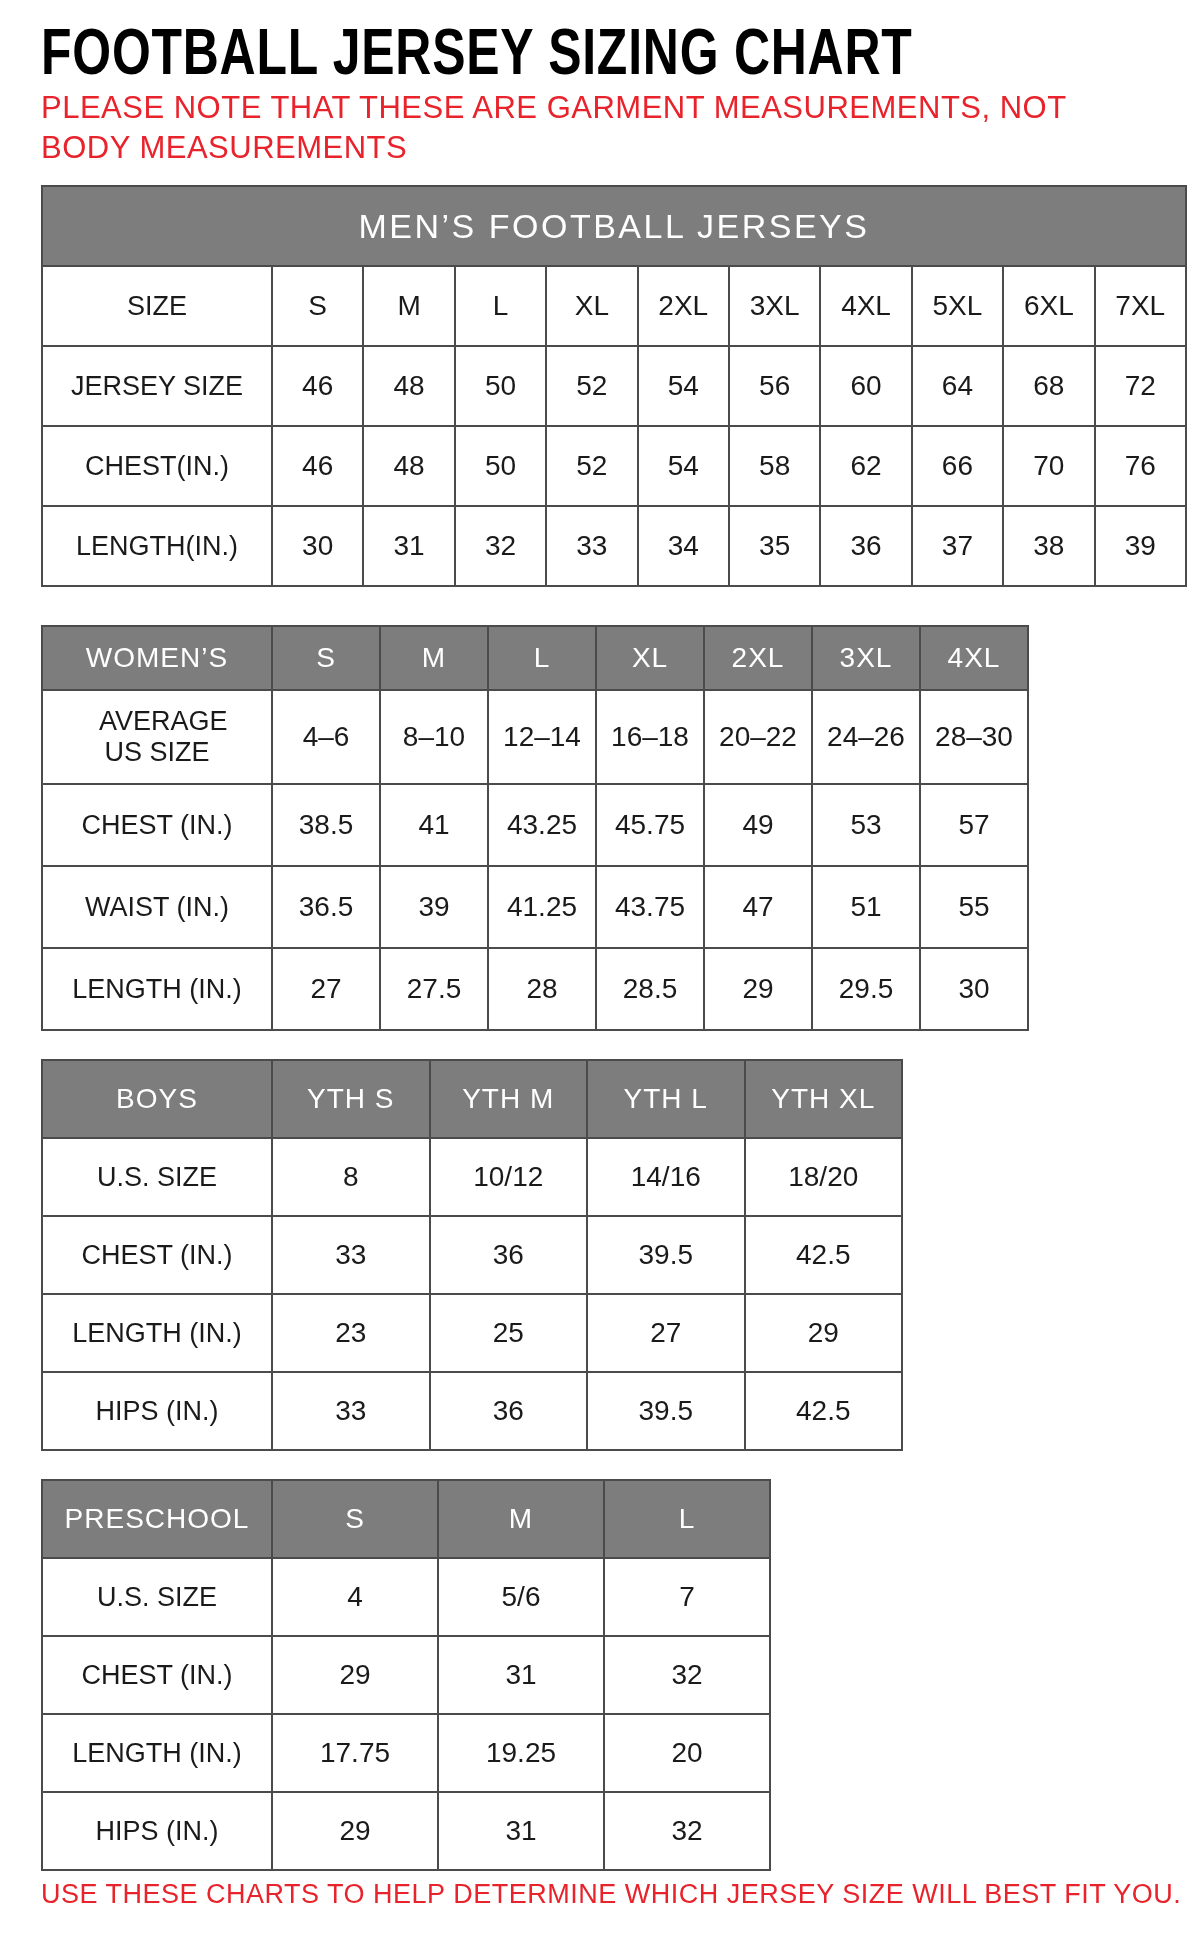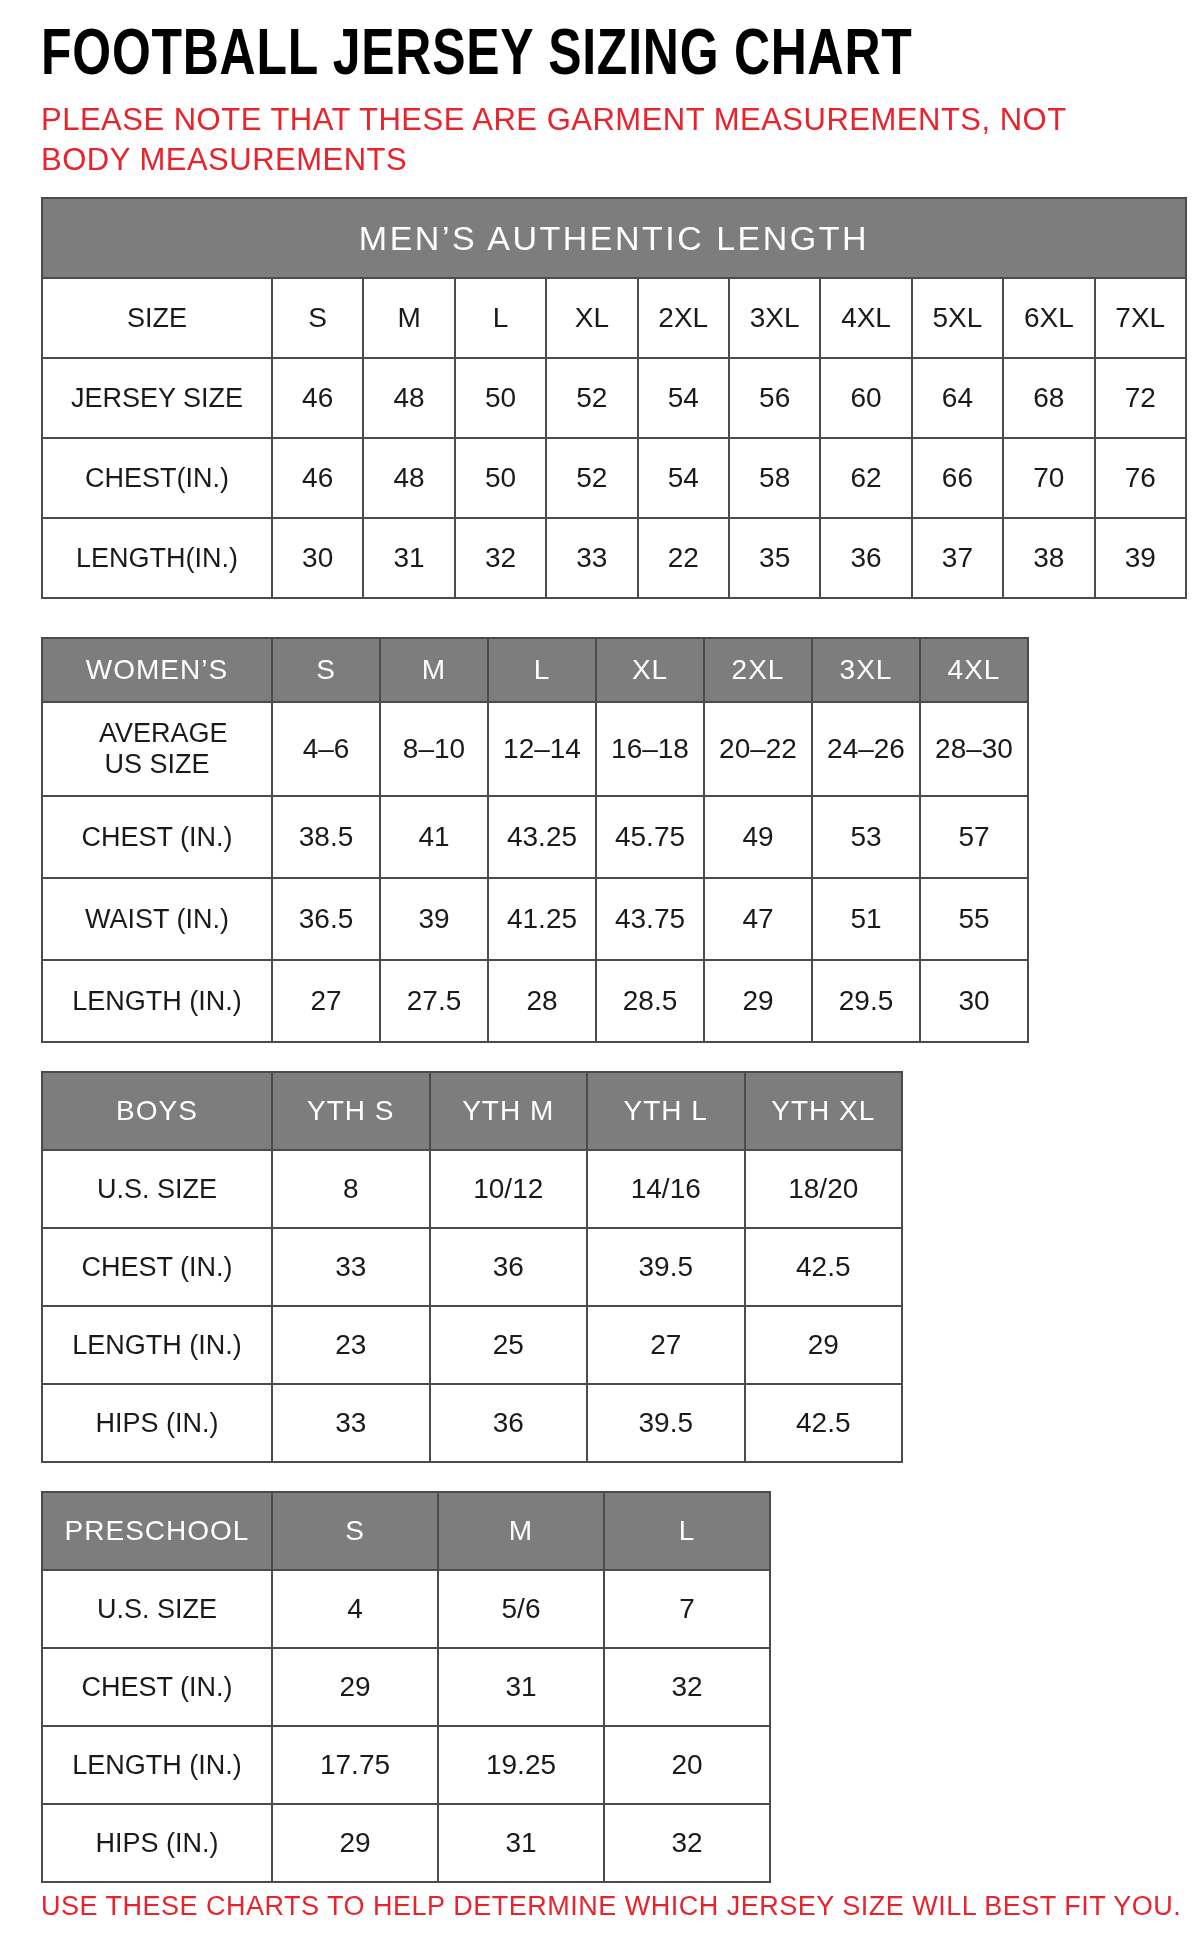--- a/index.html
+++ b/index.html
@@ -19,21 +19,21 @@
     font-weight:700;
     line-height:1.0;
     letter-spacing:1px;
     color:#000;
     white-space:nowrap;
     transform:scaleX(0.78);
     transform-origin:left center;
   }
 
   .note {
-    margin-top:16px;
+    margin-top:4px;
     max-width:1060px;
     font-size:31px;
     line-height:1.28;
     letter-spacing:0.5px;
     color:#e8232b;
   }
 
   .tbl { border-collapse:collapse; table-layout:fixed; background:#fff; }
   .tbl th, .tbl td {
     border:2px solid #4b4b4b;
@@ -90,21 +90,21 @@
 
   <p class="note">PLEASE NOTE THAT THESE ARE GARMENT MEASUREMENTS, NOT BODY MEASUREMENTS</p>
 
   <table class="tbl t-mens">
     <colgroup>
         <col class="col-label">
         <col span="10">
       </colgroup>
   <tbody>
         <tr>
-          <th class="banner" colspan="11">MEN’S AUTHENTIC LENGTH</th>
+          <th class="banner" colspan="11">MEN’S FOOTBALL JERSEYS</th>
         </tr>
         <tr>
           <th class="row-label">SIZE</th>
           <td>S</td>
           <td>M</td>
           <td>L</td>
           <td>XL</td>
           <td>2XL</td>
           <td>3XL</td>
           <td>4XL</td>
@@ -137,21 +137,21 @@
           <td>66</td>
           <td>70</td>
           <td>76</td>
         </tr>
         <tr>
           <th class="row-label">LENGTH(IN.)</th>
           <td>30</td>
           <td>31</td>
           <td>32</td>
           <td>33</td>
-          <td>22</td>
+          <td>34</td>
           <td>35</td>
           <td>36</td>
           <td>37</td>
           <td>38</td>
           <td>39</td>
         </tr>
       </tbody>
     </table>
 
   <table class="tbl t-womens">

